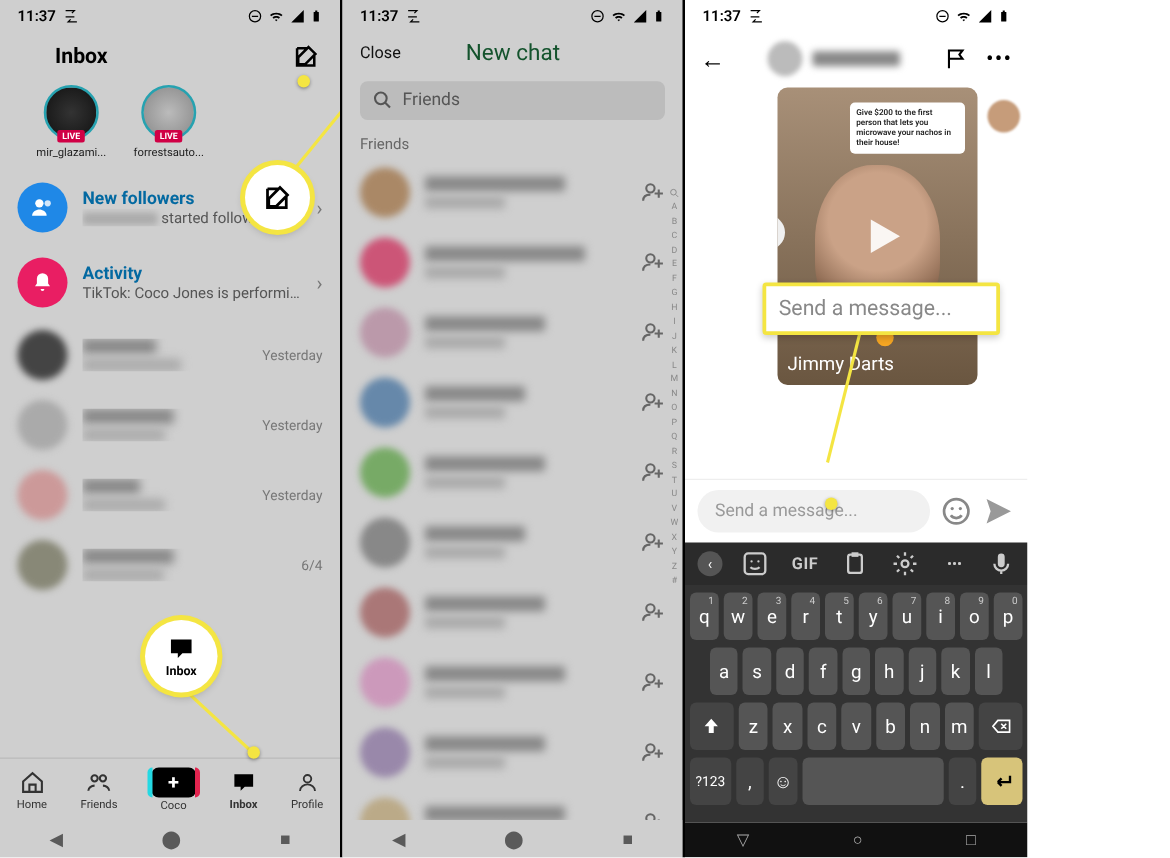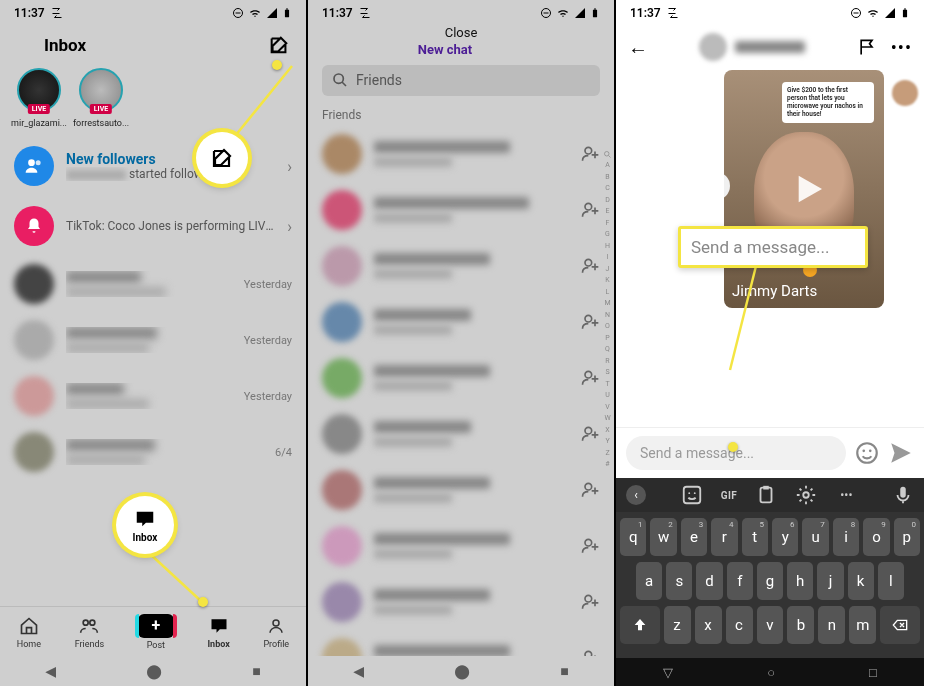--- a/index.html
+++ b/index.html
@@ -1,28 +1,28 @@
 <!DOCTYPE html>
 <html><head>
 <meta charset="utf-8">
 <style>
   * { box-sizing: border-box; margin: 0; padding: 0; }
   body { font-family: -apple-system, BlinkMacSystemFont, "Segoe UI", Roboto, Arial, sans-serif; background: #fff; width: 936px; height: 686px; overflow: hidden; }
   .container { display: flex; width: 936px; height: 686px; }
-  .panel { width: 308px; height: 686px; position: relative; border-right: 2px solid #000; overflow: hidden; }
+  .panel { width: 274px; height: 686px; position: relative; border-right: 2px solid #000; overflow: hidden; }
   .panel:last-child { border-right: none; }
 
   
   .p1 { background: #cfcfcf; display: flex; flex-direction: column; }
   .status-bar { height: 26px; display: flex; justify-content: space-between; align-items: center; padding: 0 14px; font-size: 12px; font-weight: 600; color: #000; }
   .sb-icons { display: flex; gap: 4px; align-items: center; }
   .p1 .title-row { display: flex; justify-content: space-between; align-items: center; padding: 8px 16px 10px 44px; }
   .p1 .title-row h1 { font-size: 17px; font-weight: 700; }
   .compose-icon { width: 22px; height: 22px; }
-  .stories { display: flex; gap: 0; padding: 2px 8px 8px; }
+  .stories { display: flex; gap: 16px; padding: 2px 26px 8px; }
   .story { display: flex; flex-direction: column; align-items: center; width: 62px; }
   .story-ring { width: 44px; height: 44px; border-radius: 50%; border: 2px solid #26a2b0; background: radial-gradient(#333,#111); position: relative; }
   .story-ring.g2 { background: radial-gradient(#bbb,#888); }
   .live-badge { position: absolute; bottom: -4px; left: 50%; transform: translateX(-50%); background: #d00045; color: #fff; font-size: 7px; font-weight: 700; padding: 1px 4px; border-radius: 2px; }
   .story-name { font-size: 9px; color: #222; margin-top: 6px; overflow: hidden; white-space: nowrap; text-overflow: ellipsis; width: 62px; text-align: center; }
   .info-row { display: flex; align-items: center; padding: 10px 14px; gap: 12px; }
   .info-circle { width: 40px; height: 40px; border-radius: 50%; display: flex; align-items: center; justify-content: center; flex-shrink: 0; }
   .info-circle.blue { background: #1f88e7; }
   .info-circle.pink { background: #e91e63; }
   .info-text { flex: 1; overflow: hidden; }
@@ -46,23 +46,23 @@
   .navbar { position: absolute; bottom: 0; left: 0; right: 0; height: 30px; display: flex; justify-content: space-around; align-items: center; background: #cfcfcf; }
   .nav-shape { color: #5a5a5a; font-size: 14px; }
 
   
   .hl-circle { position: absolute; border-radius: 50%; background: #fff; box-shadow: 0 0 0 4px #f4e542, 0 3px 8px rgba(0,0,0,0.3); display: flex; flex-direction:column; align-items: center; justify-content: center; z-index: 10; }
   .hl-line { position: absolute; stroke: #f4e542; stroke-width: 2.5; z-index: 9; }
   .dot { width: 10px; height: 10px; background: #f4e542; border-radius: 50%; position: absolute; z-index: 11; box-shadow:0 1px 3px rgba(0,0,0,0.4);}
 
   
   .p2 { background: #cfcfcf; display: flex; flex-direction: column; }
-  .p2 .header { display: flex; align-items: center; justify-content: space-between; padding: 0 14px; height: 34px; flex-direction: column; }
+  .p2 .header { display: flex; align-items: center; justify-content: space-between; padding: 0 14px; height: 34px; }
   .p2 .close { font-size: 13px; color: #111; }
-  .p2 .htitle { font-size: 13px; font-weight: 700; color: #4c1d95; margin-left:-32px;}
+  .p2 .htitle { font-size: 18px; font-weight: 400; color: #14532d; margin-left:-32px;}
   .search-box { margin: 6px 14px 8px; background: #bcbcbc; border-radius: 6px; height: 32px; display: flex; align-items: center; padding: 0 10px; gap: 8px; color: #555; font-size: 14px; }
   .section-label { font-size: 12px; color: #666; padding: 4px 14px; }
   .friend { display: flex; align-items: center; padding: 8px 14px; gap: 12px; }
   .friend .avatar { filter: blur(3px); }
   .friend-text { flex: 1; }
   .friend-name { filter: blur(3.5px); height: 12px; background: #888; border-radius: 2px; margin-bottom: 4px; }
   .friend-sub { filter: blur(3.5px); height: 10px; background: #aaa; border-radius: 2px; }
   .friend-sub.w40 { width:40%; }
   .friend-name.w70 { width:70%; } .friend-name.w50 { width:50%; } .friend-name.w60 { width:60%; } .friend-name.w80 { width:80%; }
   .add-icon { width: 20px; height: 20px; }
@@ -86,21 +86,21 @@
   .play-tri { position: absolute; top: 50%; left: 52%; transform: translate(-50%,-50%); color: rgba(255,255,255,0.9); }
   .share-circ { position: absolute; left: -22px; top: 102px; width: 28px; height: 28px; border-radius: 50%; background: #f0f0f0; display:flex; align-items:center; justify-content:center; }
   .sender-badge { position:absolute; bottom:8px; left:8px; display:flex; align-items:flex-end; gap:5px; color:#fff; font-size:15px;flex-direction:column;}
   .sender-badge .sb-av { width:14px; height:14px; border-radius:50%; background:#f5a623;}
   .sender-av { position: absolute; right: 6px; top: 12px; width: 26px; height: 26px; border-radius: 50%; background: #c69c7a; filter:blur(1px);}
   .compose-bar { display: flex; align-items: center; padding: 8px 10px; gap: 8px; border-top: 1px solid #eee; }
   .compose-input { flex: 1; background: #f1f1f1; border-radius: 18px; height: 34px; display: flex; align-items: center; padding: 0 14px; color: #999; font-size: 14px; }
   .emoji-btn, .send-btn { width: 26px; height: 26px; color:#888;}
   .kb-toolbar { background: #2b2b2b; height: 34px; display: flex; align-items: center; justify-content:space-between; padding: 0 10px; color: #ccc; font-size: 12px; gap:8px;}
   .kb-tool { width: 22px; height: 22px; display: flex; align-items: center; justify-content: center; }
-  .gif-lbl { font-weight:700; font-size:10px; letter-spacing:0.5px;}
+  .gif-lbl { font-weight:700; font-size:13px; letter-spacing:0.5px;}
   .keyboard { background: #333; padding: 6px 4px 8px; }
   .krow { display: flex; justify-content: center; gap: 4px; margin-bottom: 6px; }
   .key { background: #555; color: #fff; border-radius: 5px; height: 38px; display: flex; align-items: center; justify-content: center; font-size: 15px; position: relative; flex:1;}
   .key .sup { position: absolute; top: 2px; right: 4px; font-size: 8px; color: #ccc; }
   .key.special { background: #444; }
   .key.wide { flex: 1.3; }
   .key.space { flex: 4.5; }
   .key.enter { background: #d7c47a; color:#000;}
   .key.n123 { font-size:11px; flex:1.3;}
   .p3 .navbar3 { height: 28px; background: #111; display: flex; justify-content: space-around; align-items: center; color: #aaa; }
@@ -178,20 +178,21 @@
     <div class="chev">›</div>
   </div>
 
   <div class="info-row">
     <div class="info-circle pink">
       <svg width="18" height="18" viewBox="0 0 24 24">
             <path fill="#fff" d="M12 2a6 6 0 00-6 6v5l-2 3h16l-2-3V8a6 6 0 00-6-6zM10 19a2 2 0 004 0z"></path>
           </svg>
     </div>
     <div class="info-text">
+      <div class="info-title">Activity</div>
       <div class="info-sub">TikTok: Coco Jones is performing LIVE on TikT...</div>
     </div>
     <div class="chev">›</div>
   </div>
 
   <div class="conv blurred">
     <div class="avatar" style="background:#444;"></div>
     <div class="conv-text">
           <div class="conv-name" style="width:45%"></div>
           <div class="conv-sub" style="width:60%"></div>
@@ -237,21 +238,21 @@
             <svg width="22" height="20" viewBox="0 0 24 24">
               <circle cx="8" cy="8" r="3" fill="none" stroke="#333" stroke-width="2"></circle>
               <circle cx="16" cy="8" r="3" fill="none" stroke="#333" stroke-width="2"></circle>
               <path fill="none" stroke="#333" stroke-width="2" d="M2 20c0-3 3-5 6-5M22 20c0-3-3-5-6-5"></path>
             </svg>
           </div>
       <span class="tab-label">Friends</span>
     </div>
     <div class="tab">
       <div class="post-btn">+</div>
-      <span class="tab-label">Post</span>
+      <span class="tab-label">Coco</span>
     </div>
     <div class="tab">
       <div class="tab-icon">
             <svg width="20" height="20" viewBox="0 0 24 24">
               <path fill="#000" d="M3 4h18v12H13l-4 4v-4H3z"></path>
             </svg>
           </div>
       <span class="tab-label" style="font-weight:700">Inbox</span>
     </div>
     <div class="tab">
@@ -627,20 +628,32 @@
             <div class="key" style="flex: 1 1 0%;">b</div>
             <div class="key" style="flex: 1 1 0%;">n</div>
             <div class="key" style="flex: 1 1 0%;">m</div>
           </div>
       <div class="key special wide">
             <svg width="20" height="16" viewBox="0 0 24 24">
               <path fill="none" stroke="#fff" stroke-width="2" d="M8 5l-6 7 6 7h14V5zM12 9l6 6M18 9l-6 6"></path>
             </svg>
           </div>
     </div>
+    <div class="krow">
+      <div class="key special n123">?123</div>
+      <div class="key special" style="flex:0.9">,</div>
+      <div class="key special" style="flex:0.9">☺</div>
+      <div class="key space"></div>
+      <div class="key special" style="flex:0.9">.</div>
+      <div class="key enter wide">
+            <svg width="18" height="18" viewBox="0 0 24 24">
+              <path fill="none" stroke="#000" stroke-width="2.5" d="M20 6v7H7m0 0l4-4m-4 4l4 4"></path>
+            </svg>
+          </div>
+    </div>
   </div>
 
   <div class="navbar3">
     <span class="nav-shape3">▽</span>
     <span class="nav-shape3">○</span>
     <span class="nav-shape3">□</span>
   </div>
 </div>
 
 </div>

